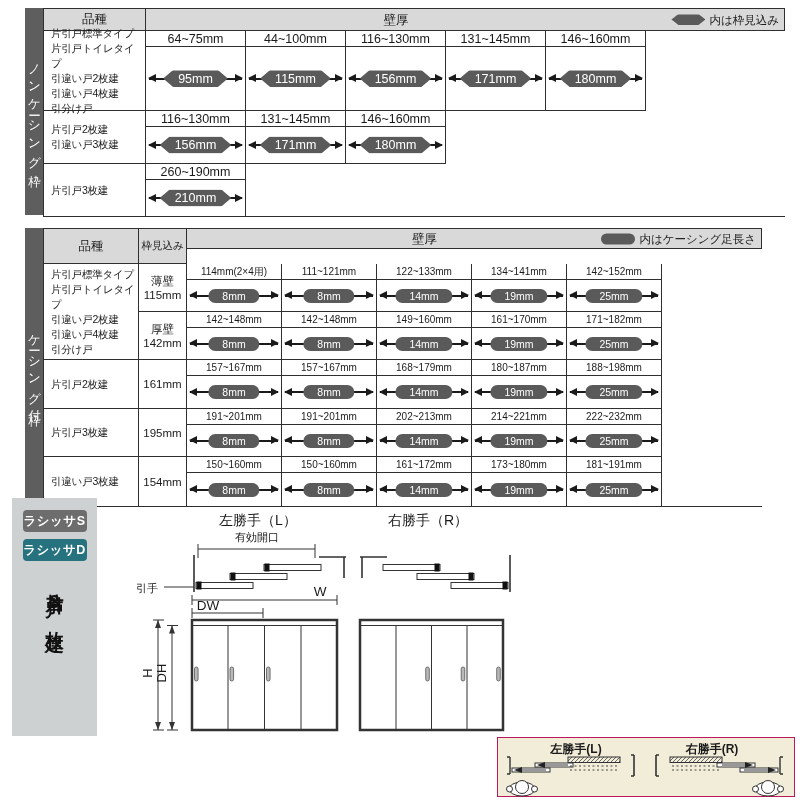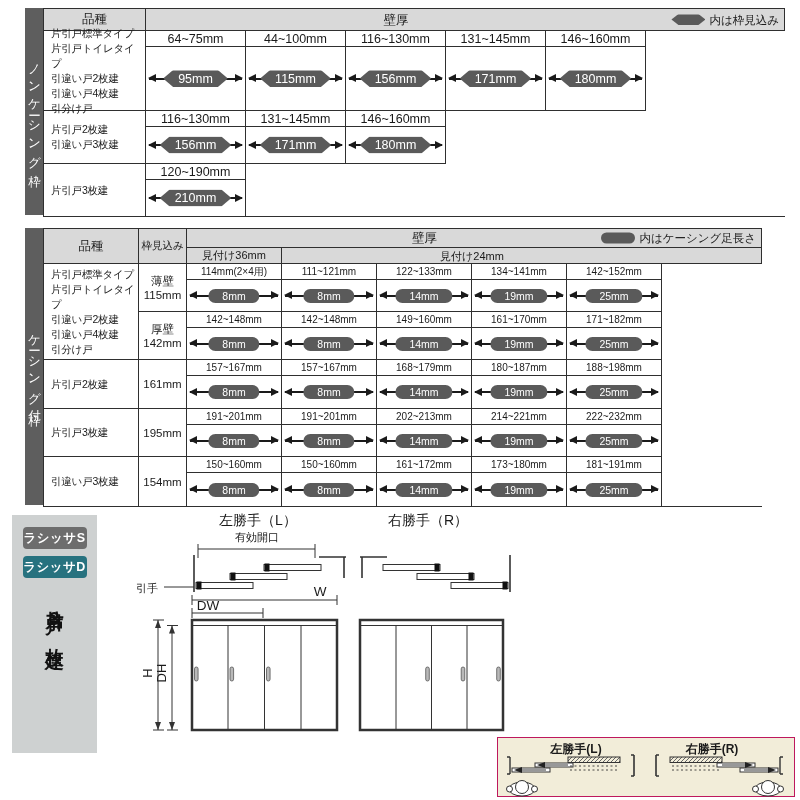--- a/index.html
+++ b/index.html
@@ -31,21 +31,21 @@
   .arrow{position:absolute;left:3px;right:3px;top:50%;margin-top:-1px;height:2px;background:#1a1a1a}
   .arrow::before,.arrow::after{content:"";position:absolute;top:-3.5px;width:0;height:0;border-top:4.5px solid transparent;border-bottom:4.5px solid transparent}
   .arrow::before{left:-1px;border-right:8px solid #1a1a1a}
   .arrow::after{right:-1px;border-left:8px solid #1a1a1a}
   .pill{position:absolute;left:50%;top:50%;transform:translate(-50%,-50%);background:#5a5a5a;color:#fff;text-align:center;white-space:nowrap}
   .p1{font-size:12.5px;line-height:17px;padding:0 15px;clip-path:polygon(10px 0,calc(100% - 10px) 0,100% 50%,calc(100% - 10px) 100%,10px 100%,0 50%)}
   .p2{font-size:10.5px;line-height:14px;padding:0 14px;border-radius:7px}
   .nb{border-bottom:none}
   .colA{display:flex;flex-direction:column;flex:1}
   
-  .panel{left:12px;top:515px;width:85px;height:238px;background:#ced1d1;display:flex;flex-direction:column;align-items:center}
+  .panel{left:12px;top:498px;width:85px;height:238px;background:#ced1d1;display:flex;flex-direction:column;align-items:center}
   .badge{width:64px;height:22px;border-radius:4px;color:#fff;font-size:12.5px;font-weight:bold;display:flex;align-items:center;justify-content:center;letter-spacing:.5px}
   .bS{background:#6d6d6d;margin-top:12px}
   .bD{background:#27727f;margin-top:7px}
   .vproduct{writing-mode:vertical-rl;text-orientation:upright;font-size:18.5px;font-weight:bold;letter-spacing:4px;margin-top:18px;color:#111}
   .dtitle{position:absolute;width:120px;text-align:center;font-size:14px;font-weight:normal}
   .dlabel{position:absolute;font-size:11px;white-space:nowrap}
   .rot{position:absolute;width:18px;height:18px;display:flex;align-items:center;justify-content:center;transform:rotate(-90deg);font-size:13px}
   .minibox{position:absolute;left:497px;top:737px;width:298px;height:60px;background:#f2edd9;border:1px solid #be185d}
   .minititle{position:absolute;width:110px;text-align:center;font-size:12px;font-weight:bold}
 </style>
@@ -140,21 +140,21 @@
               <div class="arrow"></div>
               <div class="pill p1">180mm</div>
             </div>
         </div>
       </div>
       <div class="row" style="height:52px">
         <div class="lc nb" style="width:102px">
             <span>片引戸3枚建</span>
           </div>
         <div class="dc w100 nb">
-          <div class="rng">120~190mm</div>
+          <div class="rng">260~190mm</div>
           <div class="pz">
               <div class="arrow"></div>
               <div class="pill p1">210mm</div>
             </div>
         </div>
       </div>
     </div>
   </div>
 
   <div class="twrap t2" style="left:25px;top:228px;width:737px;height:277px">
@@ -169,28 +169,20 @@
         <div class="hc" style="width:48px;height:35px;font-size:10.5px">
             <span>枠見込み</span>
           </div>
         <div class="colA">
           <div class="hc wallrel" style="height:20px">
             <span class="wallcenter" style="width:475px">壁厚</span>
             <span class="legend">
               <span class="legpill lp2"></span>
               <span>内はケーシング足長さ</span>
             </span>
-          </div>
-          <div style="display:flex;flex:1">
-            <div class="hc" style="width:95px;font-size:11px">
-                <span>見付け36mm</span>
-              </div>
-            <div class="hc wallrel" style="flex:1;font-size:11px">
-                <span class="wallcenter" style="width:380px">見付け24mm</span>
-              </div>
           </div>
         </div>
       </div>
 
       <div class="row" style="height:96px">
         <div class="lc" style="width:95px">
             <span>片引戸標準タイプ
 片引戸トイレタイプ
 引違い戸2枚建
 引違い戸4枚建

